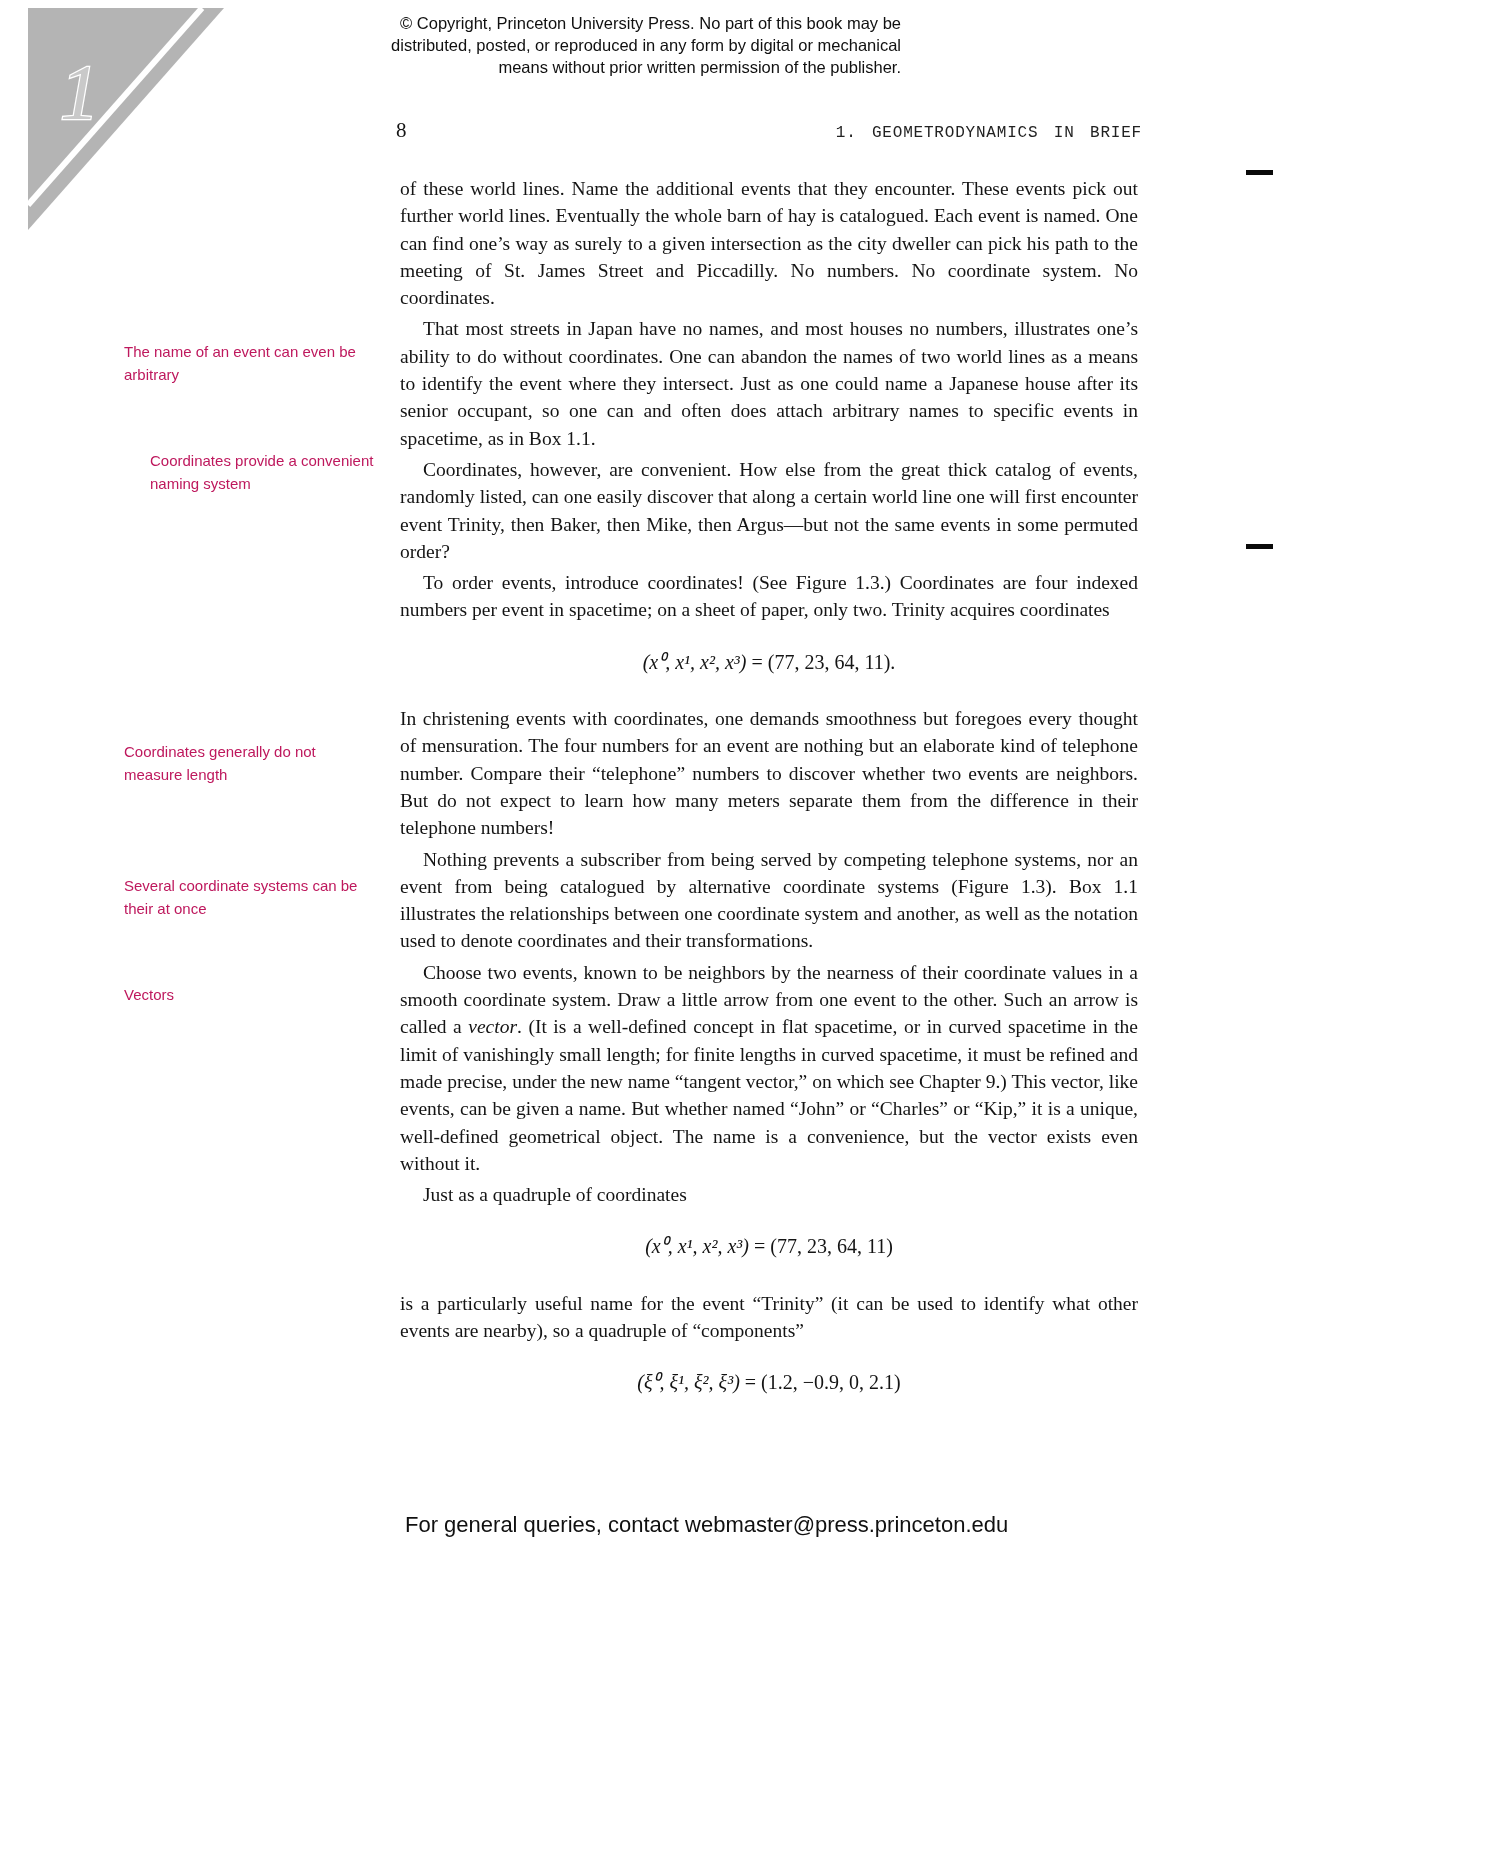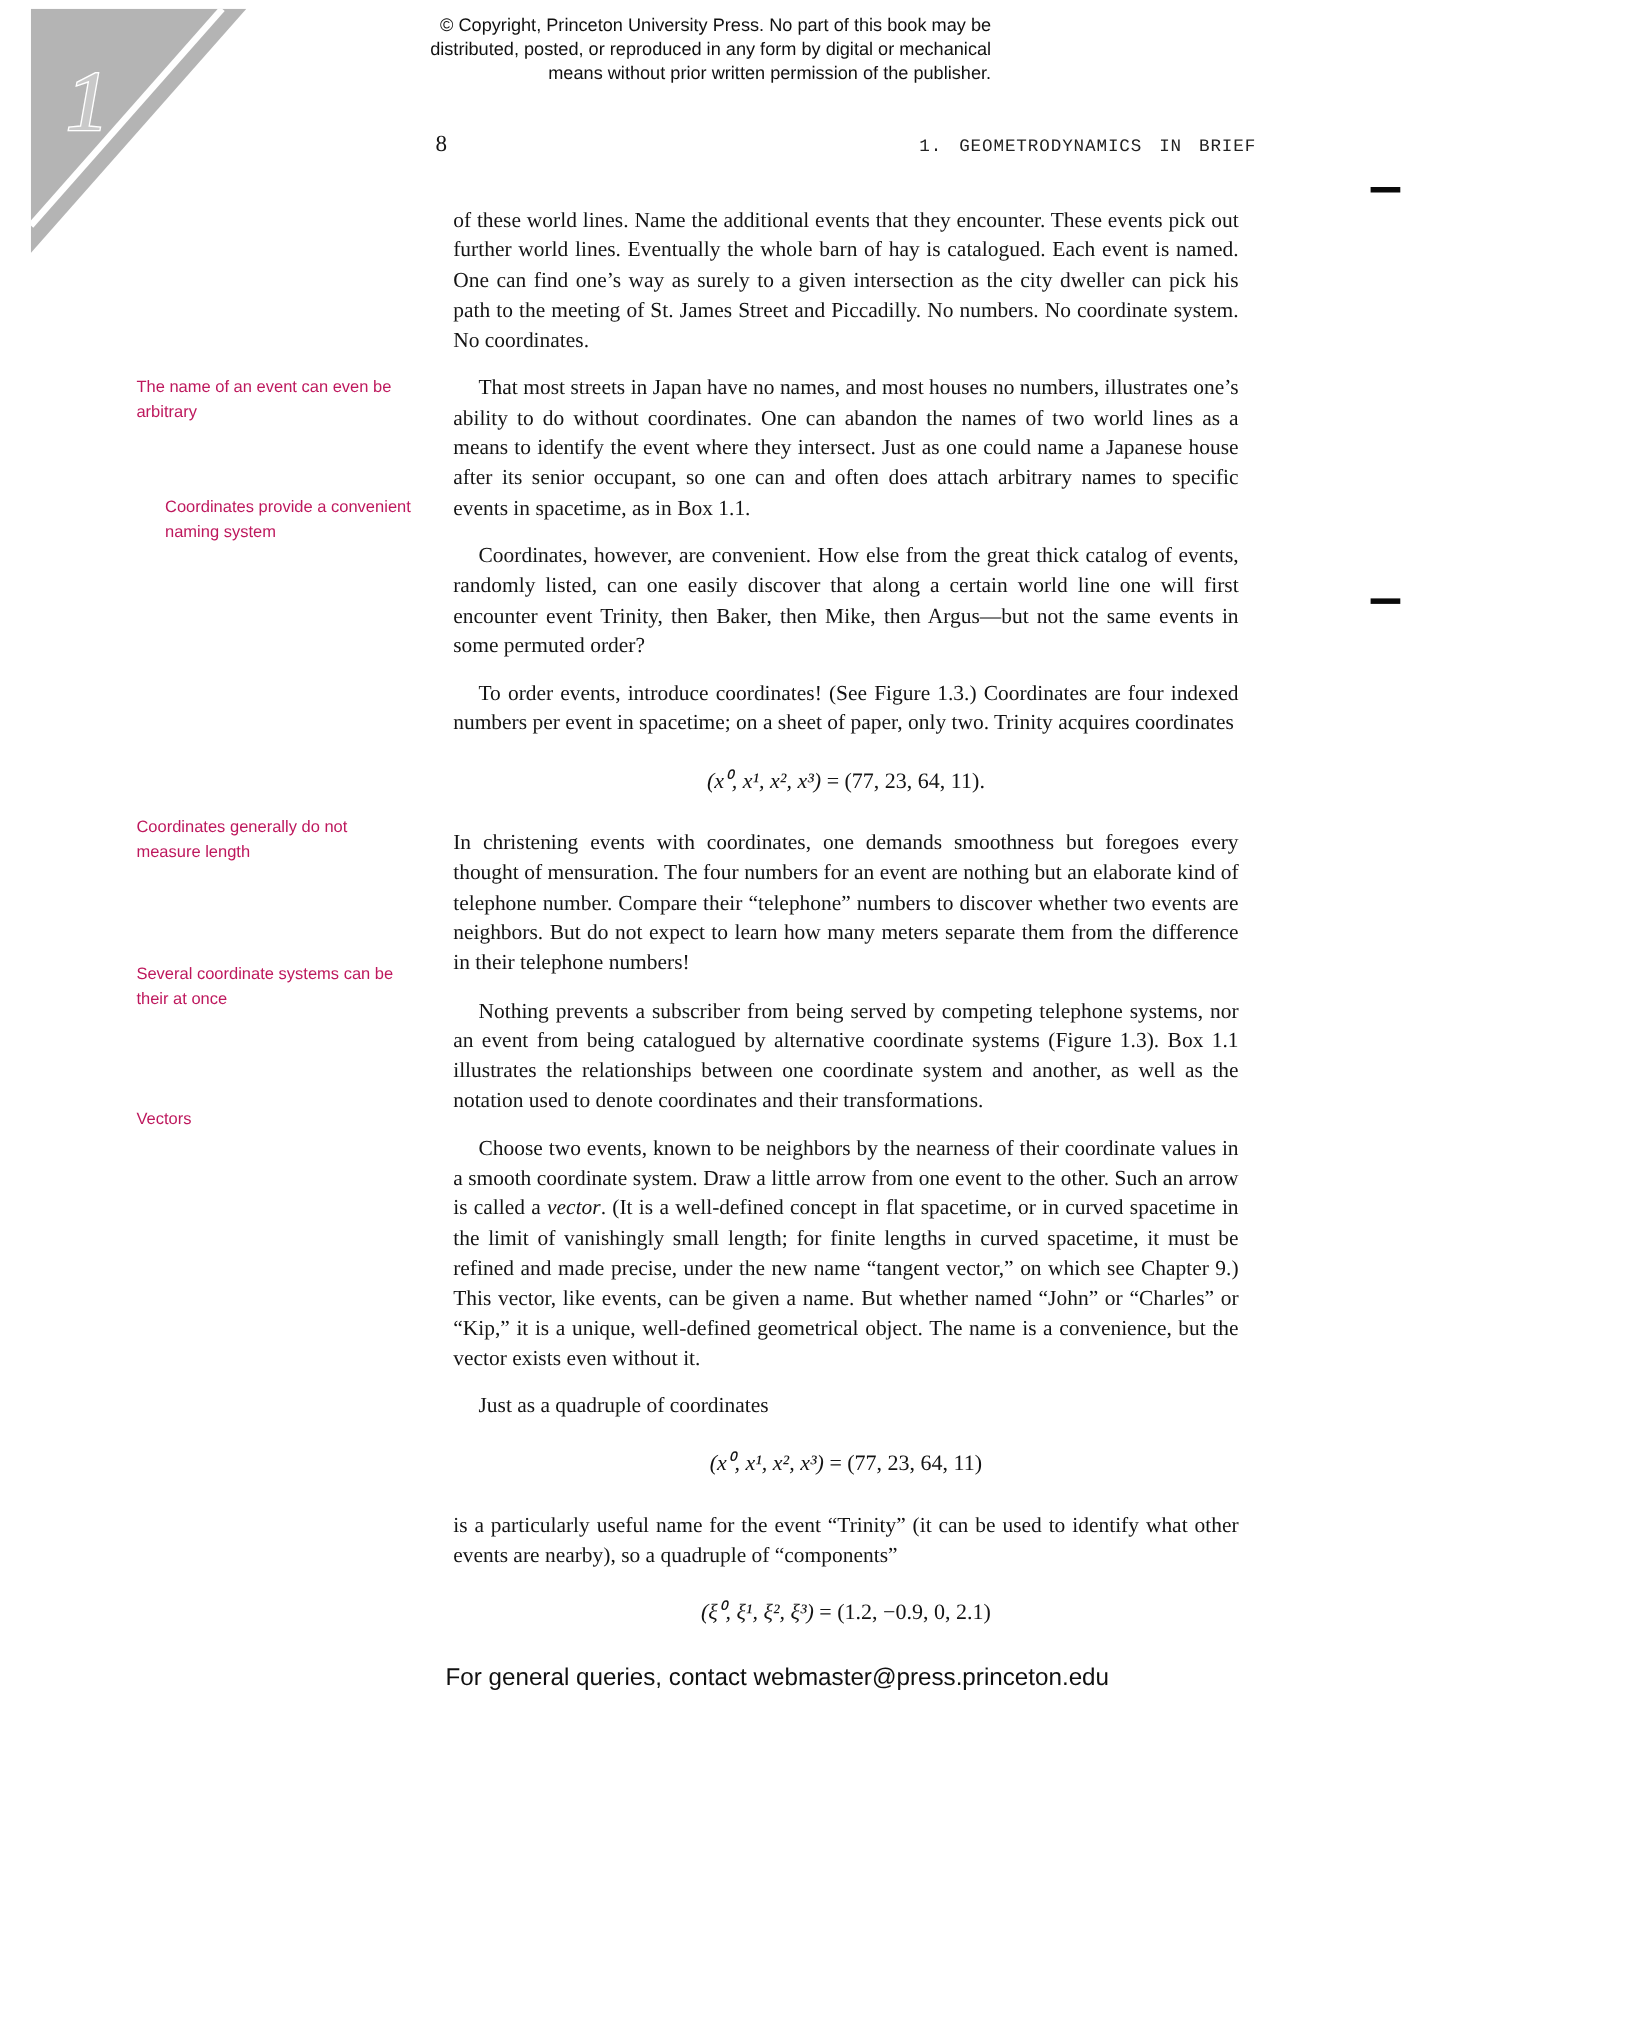--- a/index.html
+++ b/index.html
@@ -51,29 +51,29 @@
   
   .margin-note {
     position: absolute; left: 124px; width: 234px;
     font-family: "Liberation Sans", sans-serif;
     font-size: 15px; line-height: 23px; color: #be185d;
   }
   .mn-1 { top: 340px; }
   .mn-2 { top: 449px; margin-left: 26px; }
   .mn-3 { top: 740px; }
   .mn-4 { top: 874px; }
-  .mn-5 { top: 983px; margin-top: 23px; }
+  .mn-5 { top: 983px; }
 
   
   .body-col {
     position: absolute; left: 396px; top: 171px; width: 746px;
     font-size: 19.5px; line-height: 27.3px;
     text-align: justify; color: #141414;
   }
-  .para { margin: 16px; }
+  .para { margin: 4px; }
   .para.indent { text-indent: 23px; }
   .equation {
     text-align: center;
     margin: 25px 0 29px 0;
     font-size: 20px;
     text-indent: 0;
   }
   .eq-var { font-style: italic; }
   .vec { font-style: italic; }
 

